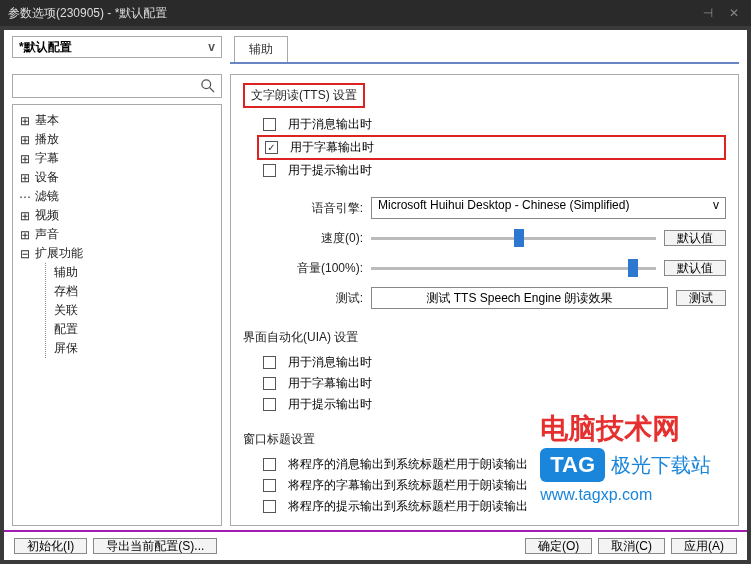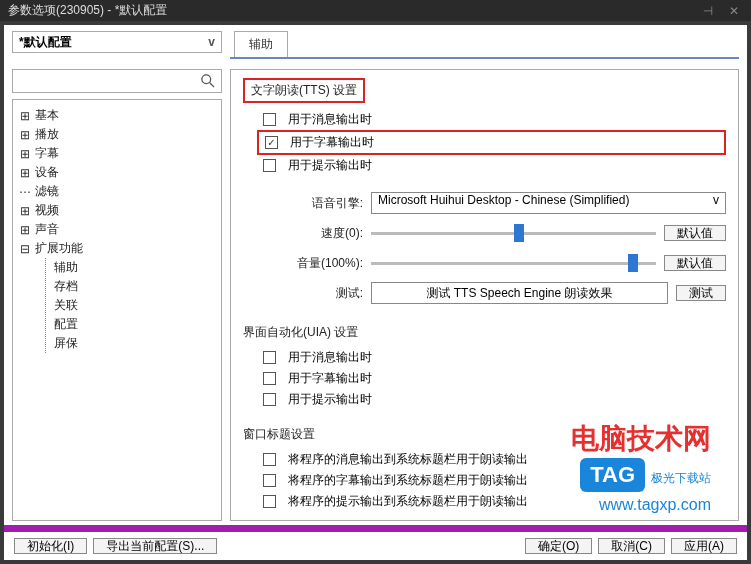--- a/index.html
+++ b/index.html
@@ -33,26 +33,26 @@
 .form-table { margin-top: 12px; }
 .form-row { display: flex; align-items: center; padding: 4px 0; gap: 8px; }
 .form-label { width: 120px; text-align: right; color: #222; }
 .select-box { flex: 1; height: 22px; border: 1px solid #888; display: flex; align-items: flex-start; padding: 0 6px; justify-content: space-between; }
 .text-box { flex: 1; height: 22px; border: 1px solid #888; display: flex; align-items: center; padding: 0 6px; justify-content: center; }
 .slider { flex: 1; height: 22px; position: relative; display: flex; align-items: center; }
 .slider-track { height: 3px; background: #bbb; width: 100%; }
 .slider-thumb { position: absolute; width: 10px; height: 18px; background: #2e77d0; top: 2px; }
 .btn { height: 16px; border: 1px solid #888; background: #f4f4f4; padding: 0 12px; display: inline-flex; align-items: center; justify-content: center; cursor: pointer; white-space: nowrap; }
 .section { margin-top: 16px; }
-.footer { display: flex; justify-content: space-between; padding: 6px 10px; border-top: 7px solid #a21caf; }
+.footer { display: flex; justify-content: space-between; padding: 6px 10px; border-top: 2px solid #a21caf; }
 .footer-left, .footer-right { display: flex; gap: 6px; }
-.watermark { position: absolute; bottom: 50px; right: 40px; pointer-events: none; text-align: right; }
+.watermark { position: absolute; bottom: 60px; right: 40px; pointer-events: none; text-align: left; }
 .wm1 { font-size: 28px; font-weight: bold; color: #e62f2f; }
 .wm-tag { display: inline-block; background: #1985db; color: #fff; font-size: 22px; font-weight: bold; padding: 4px 10px; border-radius: 6px; margin-right: 6px; }
-.wm2 { color: #1985db; font-size: 12px; }
+.wm2 { color: #1985db; font-size: 20px; }
 .wm-sub { color: #1985db; font-size: 16px; margin-top: 4px; }
 </style>
 </head>
 <body>
 
 <div class="window">
   <div class="titlebar">
     <span class="titlebar-title">参数选项(230905) - *默认配置</span>
     <div class="titlebar-controls">
       <span>⊣</span>

